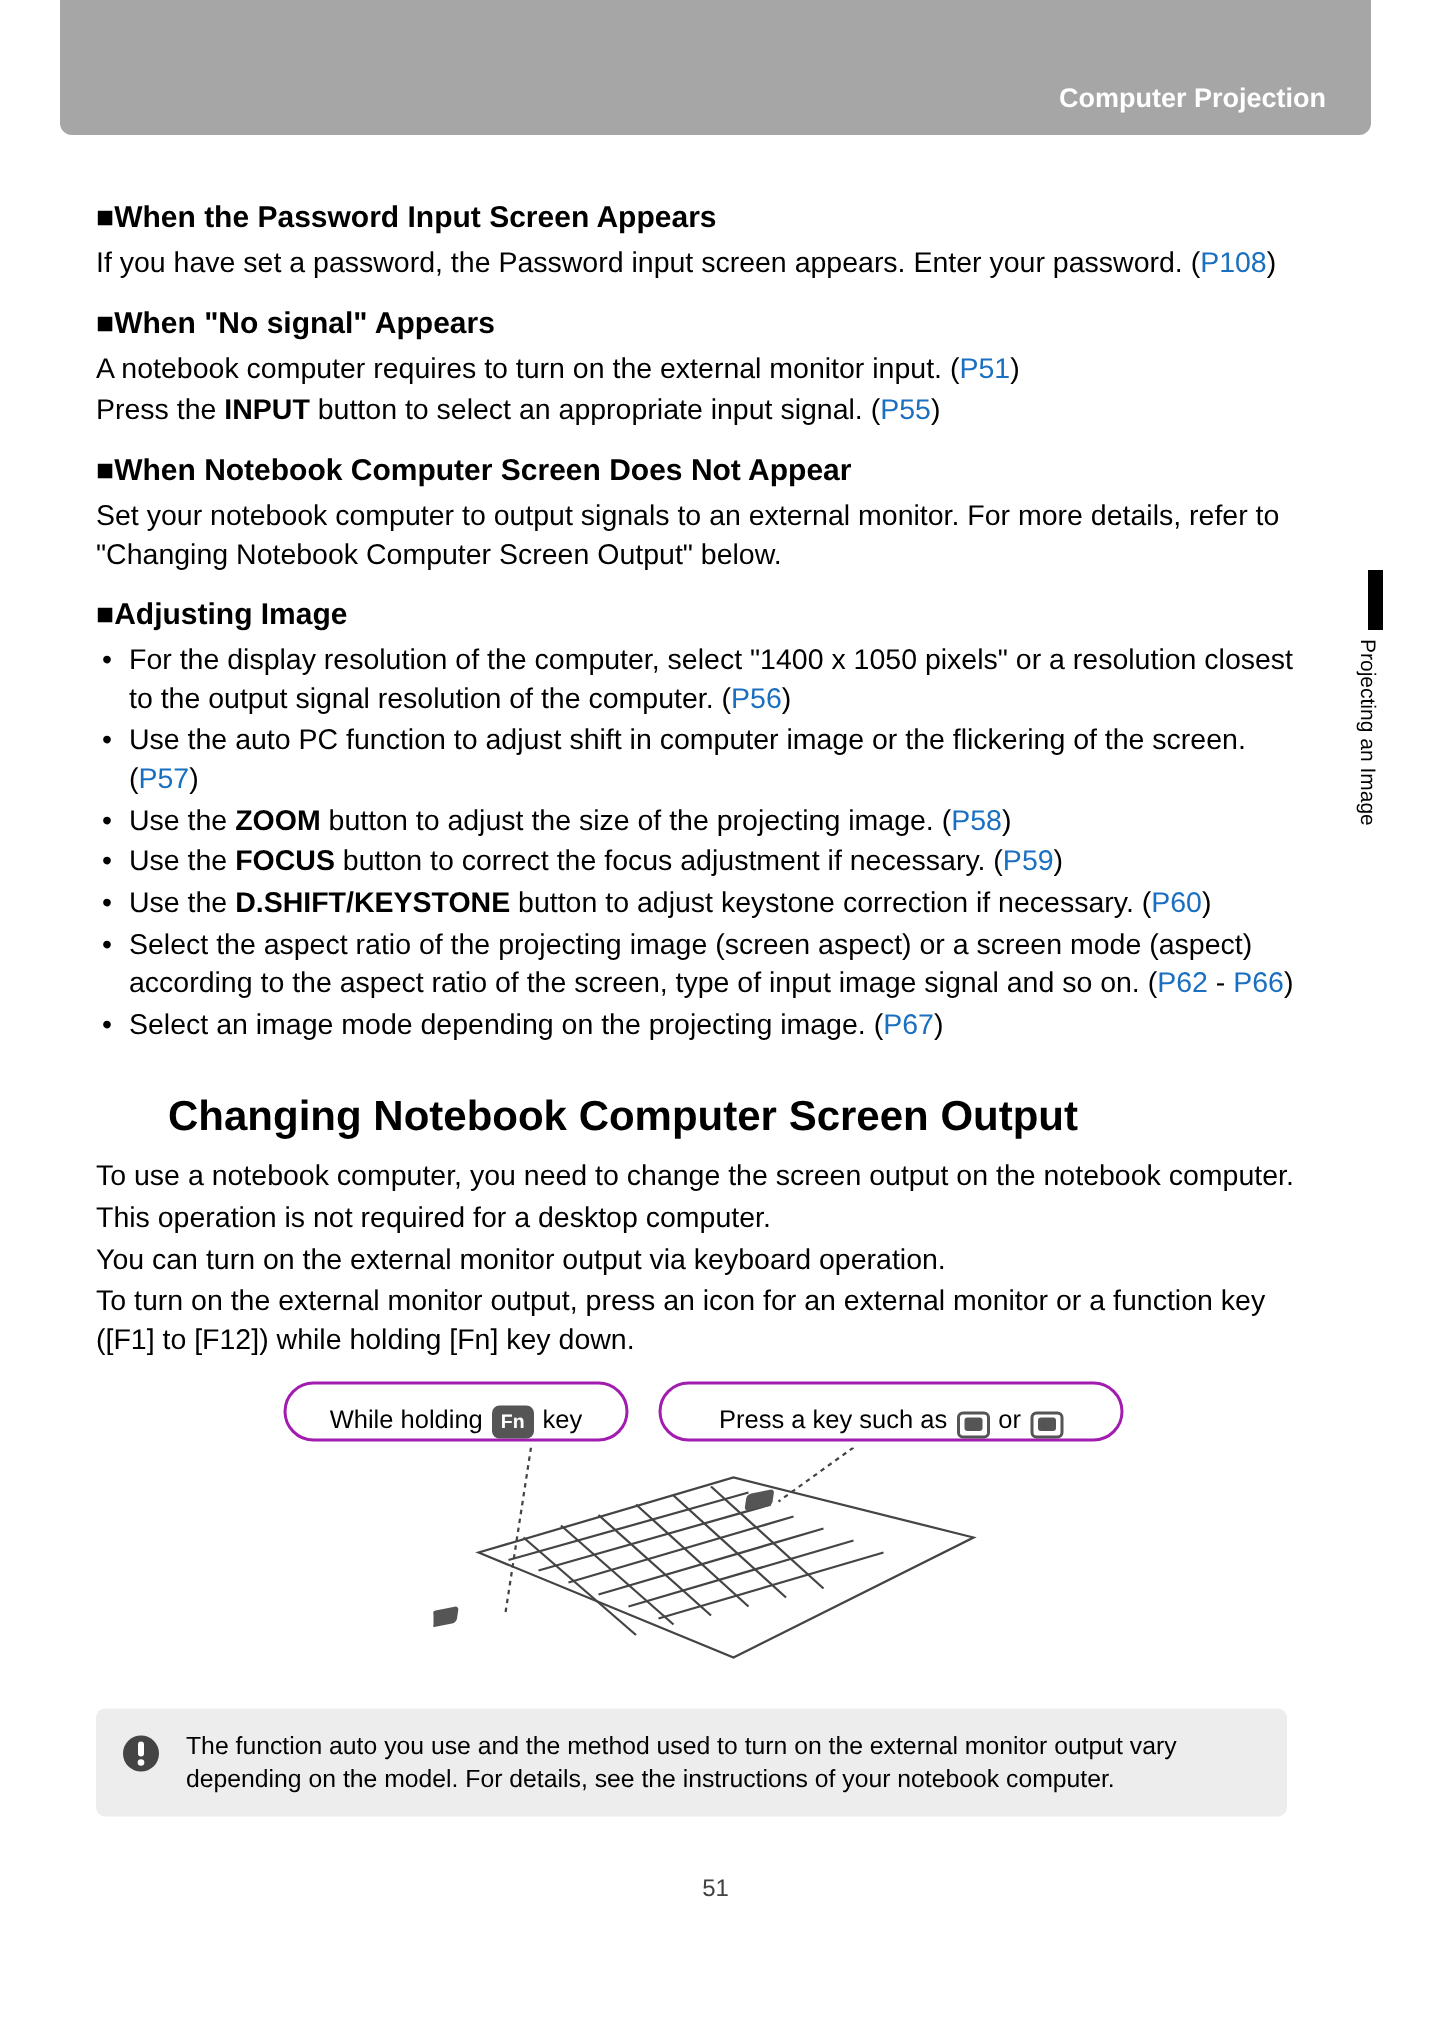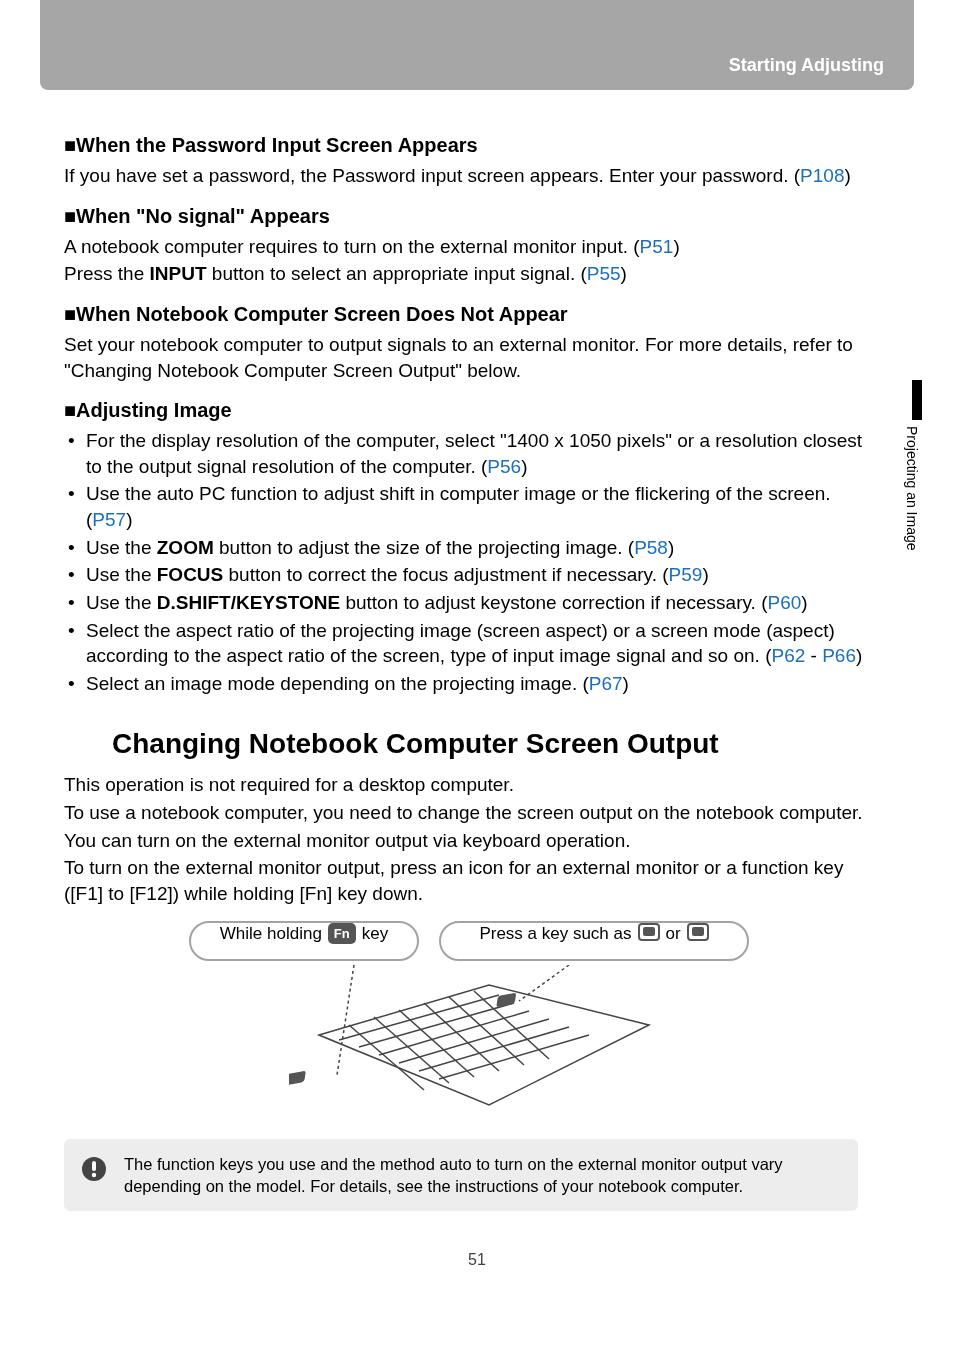--- a/index.html
+++ b/index.html
@@ -86,25 +86,25 @@
   }
   .diagram {
     margin: 14px auto 8px auto;
     width: 570px;
     height: 200px;
     position: relative;
   }
   .capsule {
     position: absolute;
     top: 0;
-    border: 2px solid #a3a3a3;
+    border: 2px solid #a21caf;
     border-radius: 24px;
     height: 40px;
     display: flex;
-    align-items: flex-start;
+    align-items: flex-end;
     justify-content: center;
     font-size: 17px;
     padding: 0 14px;
     background: #fff;
     gap: 6px;
   }
   .cap-left { left: 10px; width: 230px; }
   .cap-right { left: 260px; width: 310px; }
   .fn-key {
     background: #555;
@@ -155,21 +155,21 @@
     color: #404040;
     margin-top: 20px;
     padding-bottom: 20px;
   }
 </style>
 </head>
 <body>
 
 <div class="page">
   <div class="header-bar">
-    <div class="header-title">Starting Adjusting</div>
+    <div class="header-title">Computer Projection</div>
   </div>
 
   <div class="side-tab">
     <div class="black-box"></div>
     <div class="vtext">Projecting an Image</div>
   </div>
 
   <div class="content">
 
     <div class="sec-h"><span class="sq">■</span><span>When the Password Input Screen Appears</span></div>
@@ -193,22 +193,22 @@
       <li><span>For the display resolution of the computer, select "1400 x 1050 pixels" or a resolution closest to the output signal resolution of the computer. (</span><span class="link">P56</span><span>)</span></li>
       <li><span>Use the auto PC function to adjust shift in computer image or the flickering of the screen. (</span><span class="link">P57</span><span>)</span></li>
       <li><span>Use the </span><span class="bold">ZOOM</span><span> button to adjust the size of the projecting image. (</span><span class="link">P58</span><span>)</span></li>
       <li><span>Use the </span><span class="bold">FOCUS</span><span> button to correct the focus adjustment if necessary. (</span><span class="link">P59</span><span>)</span></li>
       <li><span>Use the </span><span class="bold">D.SHIFT/KEYSTONE</span><span> button to adjust keystone correction if necessary. (</span><span class="link">P60</span><span>)</span></li>
       <li><span>Select the aspect ratio of the projecting image (screen aspect) or a screen mode (aspect) according to the aspect ratio of the screen, type of input image signal and so on. (</span><span class="link">P62</span><span> - </span><span class="link">P66</span><span>)</span></li>
       <li><span>Select an image mode depending on the projecting image. (</span><span class="link">P67</span><span>)</span></li>
     </ul>
 
     <div class="h2-main">Changing Notebook Computer Screen Output</div>
+    <div class="para">To use a notebook computer, you need to change the screen output on the notebook computer.</div>
     <div class="para">This operation is not required for a desktop computer.</div>
-    <div class="para">To use a notebook computer, you need to change the screen output on the notebook computer.</div>
 
     <div class="para">You can turn on the external monitor output via keyboard operation.</div>
     <div class="para">To turn on the external monitor output, press an icon for an external monitor or a function key ([F1] to [F12]) while holding [Fn] key down.</div>
 
     <div class="diagram">
       <div class="capsule cap-left">
         <span>While holding</span>
         <span class="fn-key">Fn</span>
         <span>key</span>
       </div>
@@ -244,19 +244,19 @@
         </g>
       </svg>
     </div>
 
     <div class="note-box">
       <svg class="note-icon" viewBox="0 0 28 28">
         <circle cx="14" cy="14" r="12" fill="#444"></circle>
         <rect x="12" y="6" width="4" height="10" rx="2" fill="#fff"></rect>
         <circle cx="14" cy="20" r="2.2" fill="#fff"></circle>
       </svg>
-      <span>The function keys you use and the method auto to turn on the external monitor output vary depending on the model. For details, see the instructions of your notebook computer.</span>
+      <span>The function auto you use and the method used to turn on the external monitor output vary depending on the model. For details, see the instructions of your notebook computer.</span>
     </div>
 
   </div>
 
   <div class="page-num">51</div>
 </div>
 
 </body></html>

